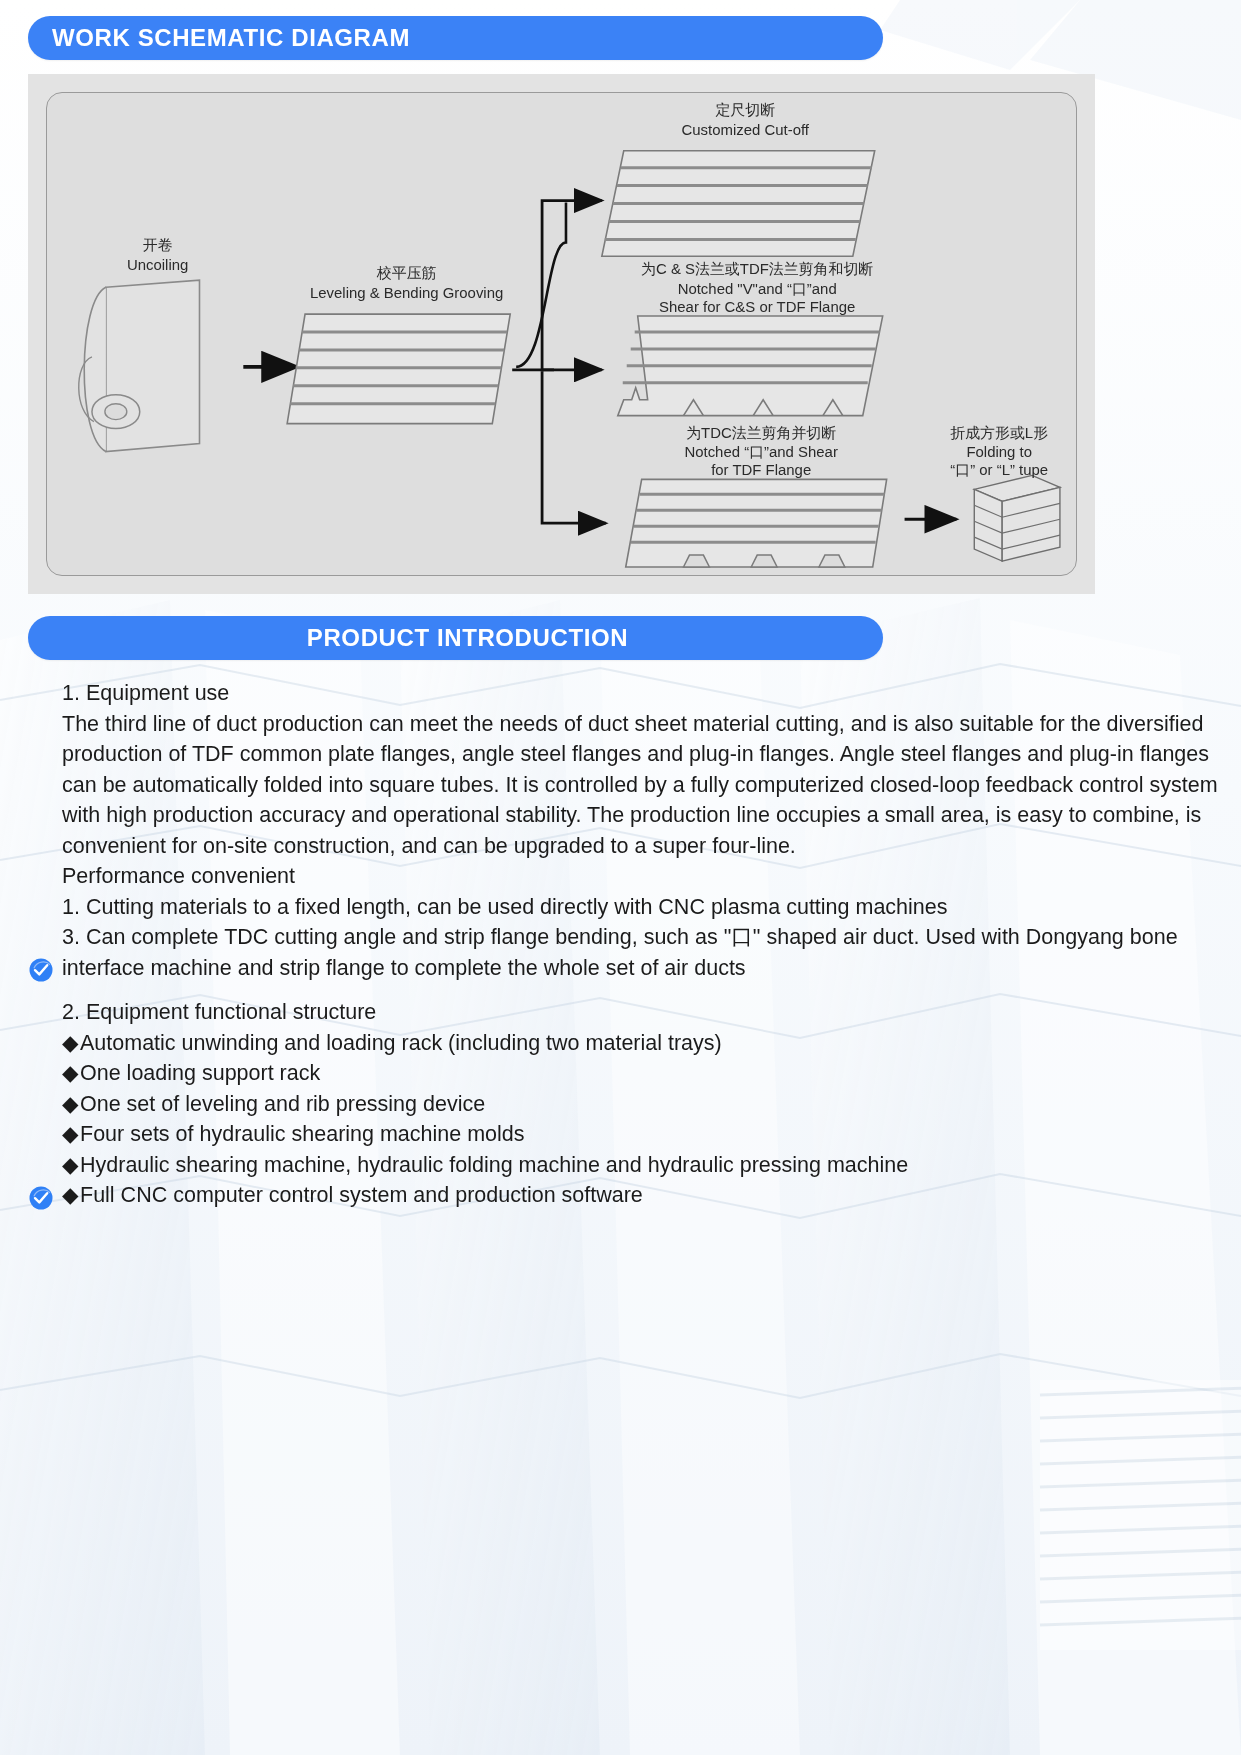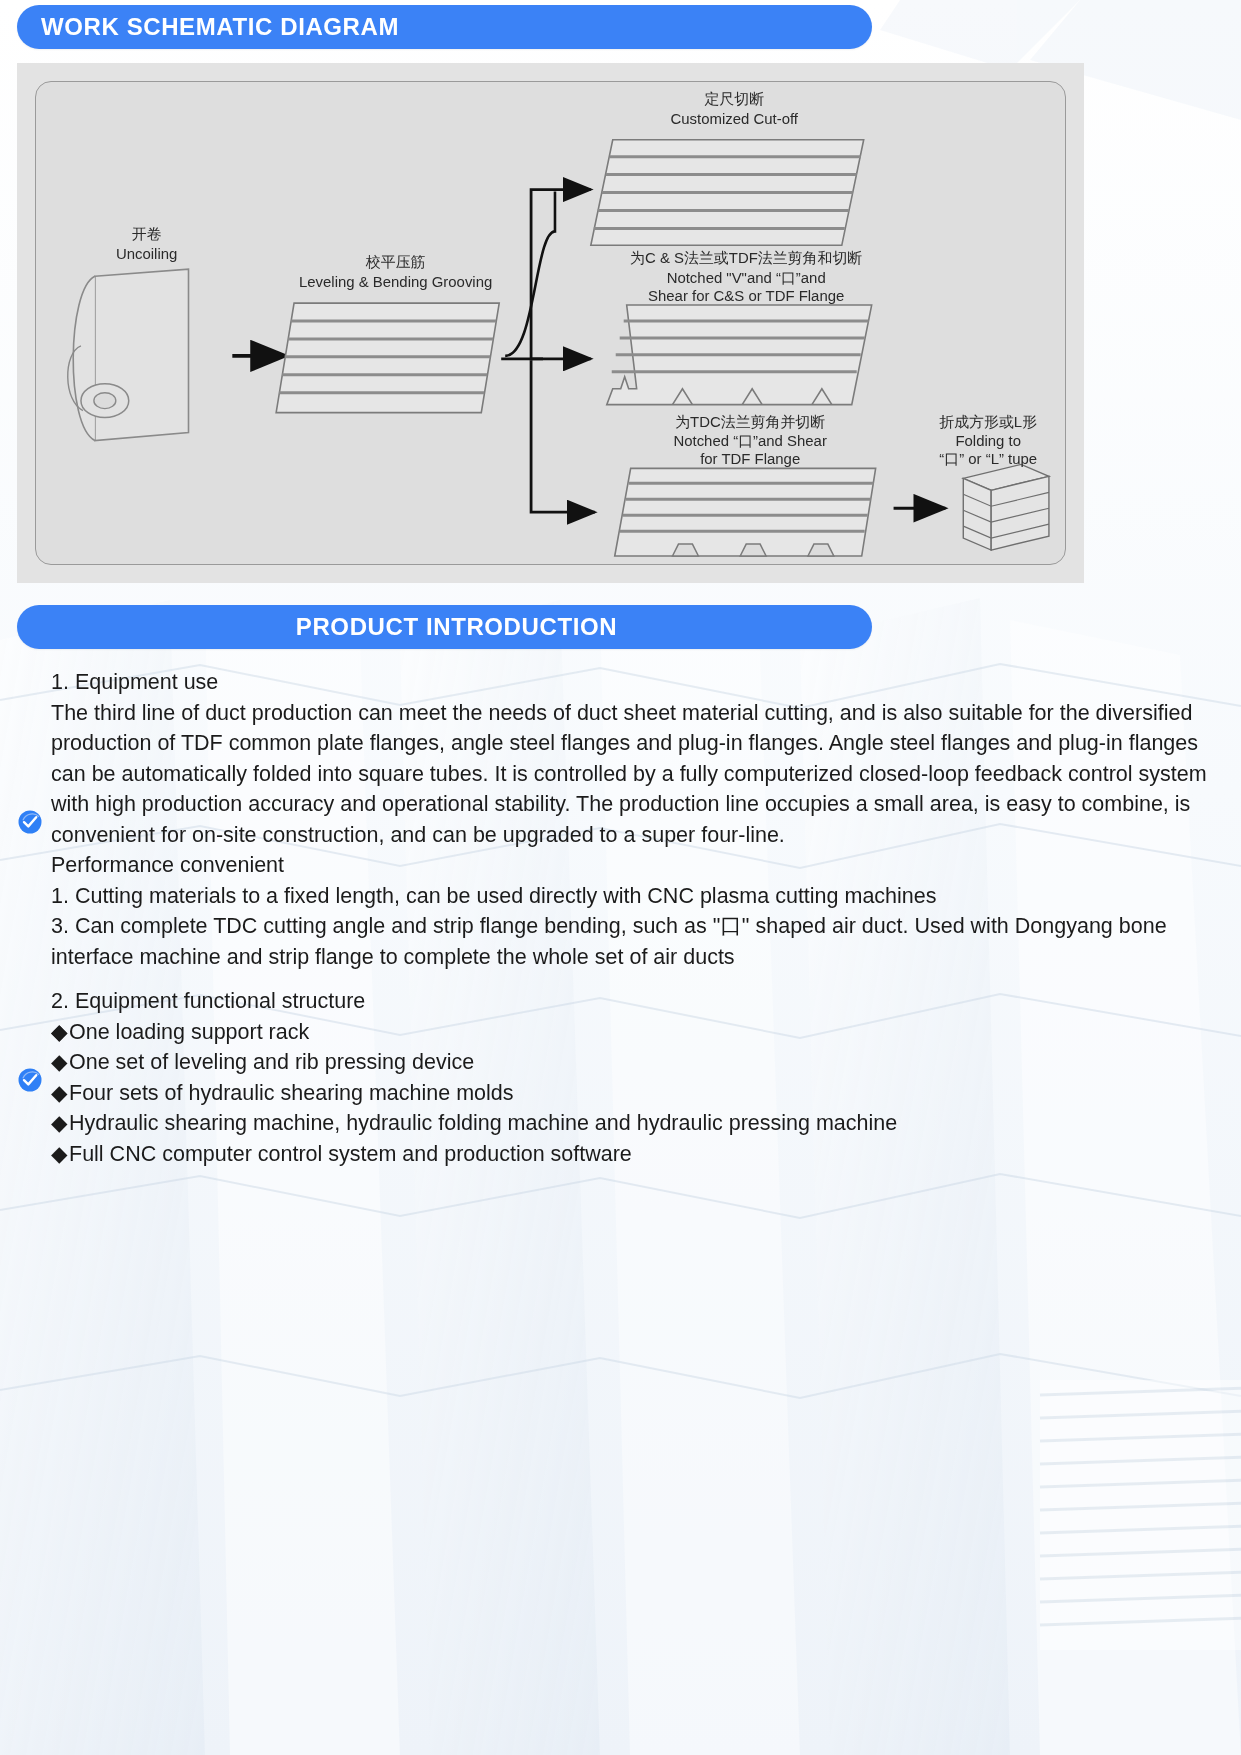--- a/index.html
+++ b/index.html
@@ -25,21 +25,21 @@
     background:
       linear-gradient(180deg, #ffffff 0%, #fbfcfe 30%, #f4f7fb 100%);
   }
   .bg-wrap svg { position: absolute; inset: 0; width: 100%; height: 100%; }
 
   .page {
     position: relative;
     z-index: 2;
     width: 1241px;
     height: 1755px;
-    padding: 5px;
+    padding: 16px;
   }
 
   
   .pill {
     position: relative;
     margin: 0 0 0 12px;
     height: 44px;
     width: 855px;
     background: #3b82f6;
     border-radius: 22px;
@@ -83,21 +83,21 @@
   .diag-label.cn { font-size: 15px; }
   .diag-label.en { font-size: 15px; }
 
   
   .intro {
     margin: 18px 12px 0 12px;
     width: 1210px;
   }
   .intro-block {
     display: flex;
-    align-items: center;
+    align-items: flex-end;
     margin-top: 6px;
   }
   .check-icon {
     flex: 0 0 auto;
     width: 26px;
     height: 26px;
     margin-top: 4px;
     margin-right: 8px;
   }
   .intro-body {
@@ -348,20 +348,21 @@
           <circle cx="13" cy="13" r="11.5" fill="#2f80f6"></circle>
           <path d="M7 13.2 L11.3 17.4 L19.2 8.2" fill="none" stroke="#ffffff" stroke-width="2.4" stroke-linecap="round" stroke-linejoin="round"></path>
           <path d="M6.2 10.8 C 9 4, 18 3.6, 21.6 7.4" fill="none" stroke="#8fb9f7" stroke-width="1.3" stroke-linecap="round"></path>
         </svg>
       </span>
       <div class="intro-body">
         <p class="heading-line">2. Equipment functional structure</p>
         <ul class="bullets">
           <li>
             <span class="dia">◆</span>
+            <span>Automatic unwinding and loading rack (including two material trays)</span>
           </li>
           <li>
             <span class="dia">◆</span>
             <span>One loading support rack</span>
           </li>
           <li>
             <span class="dia">◆</span>
             <span>One set of leveling and rib pressing device</span>
           </li>
           <li>

